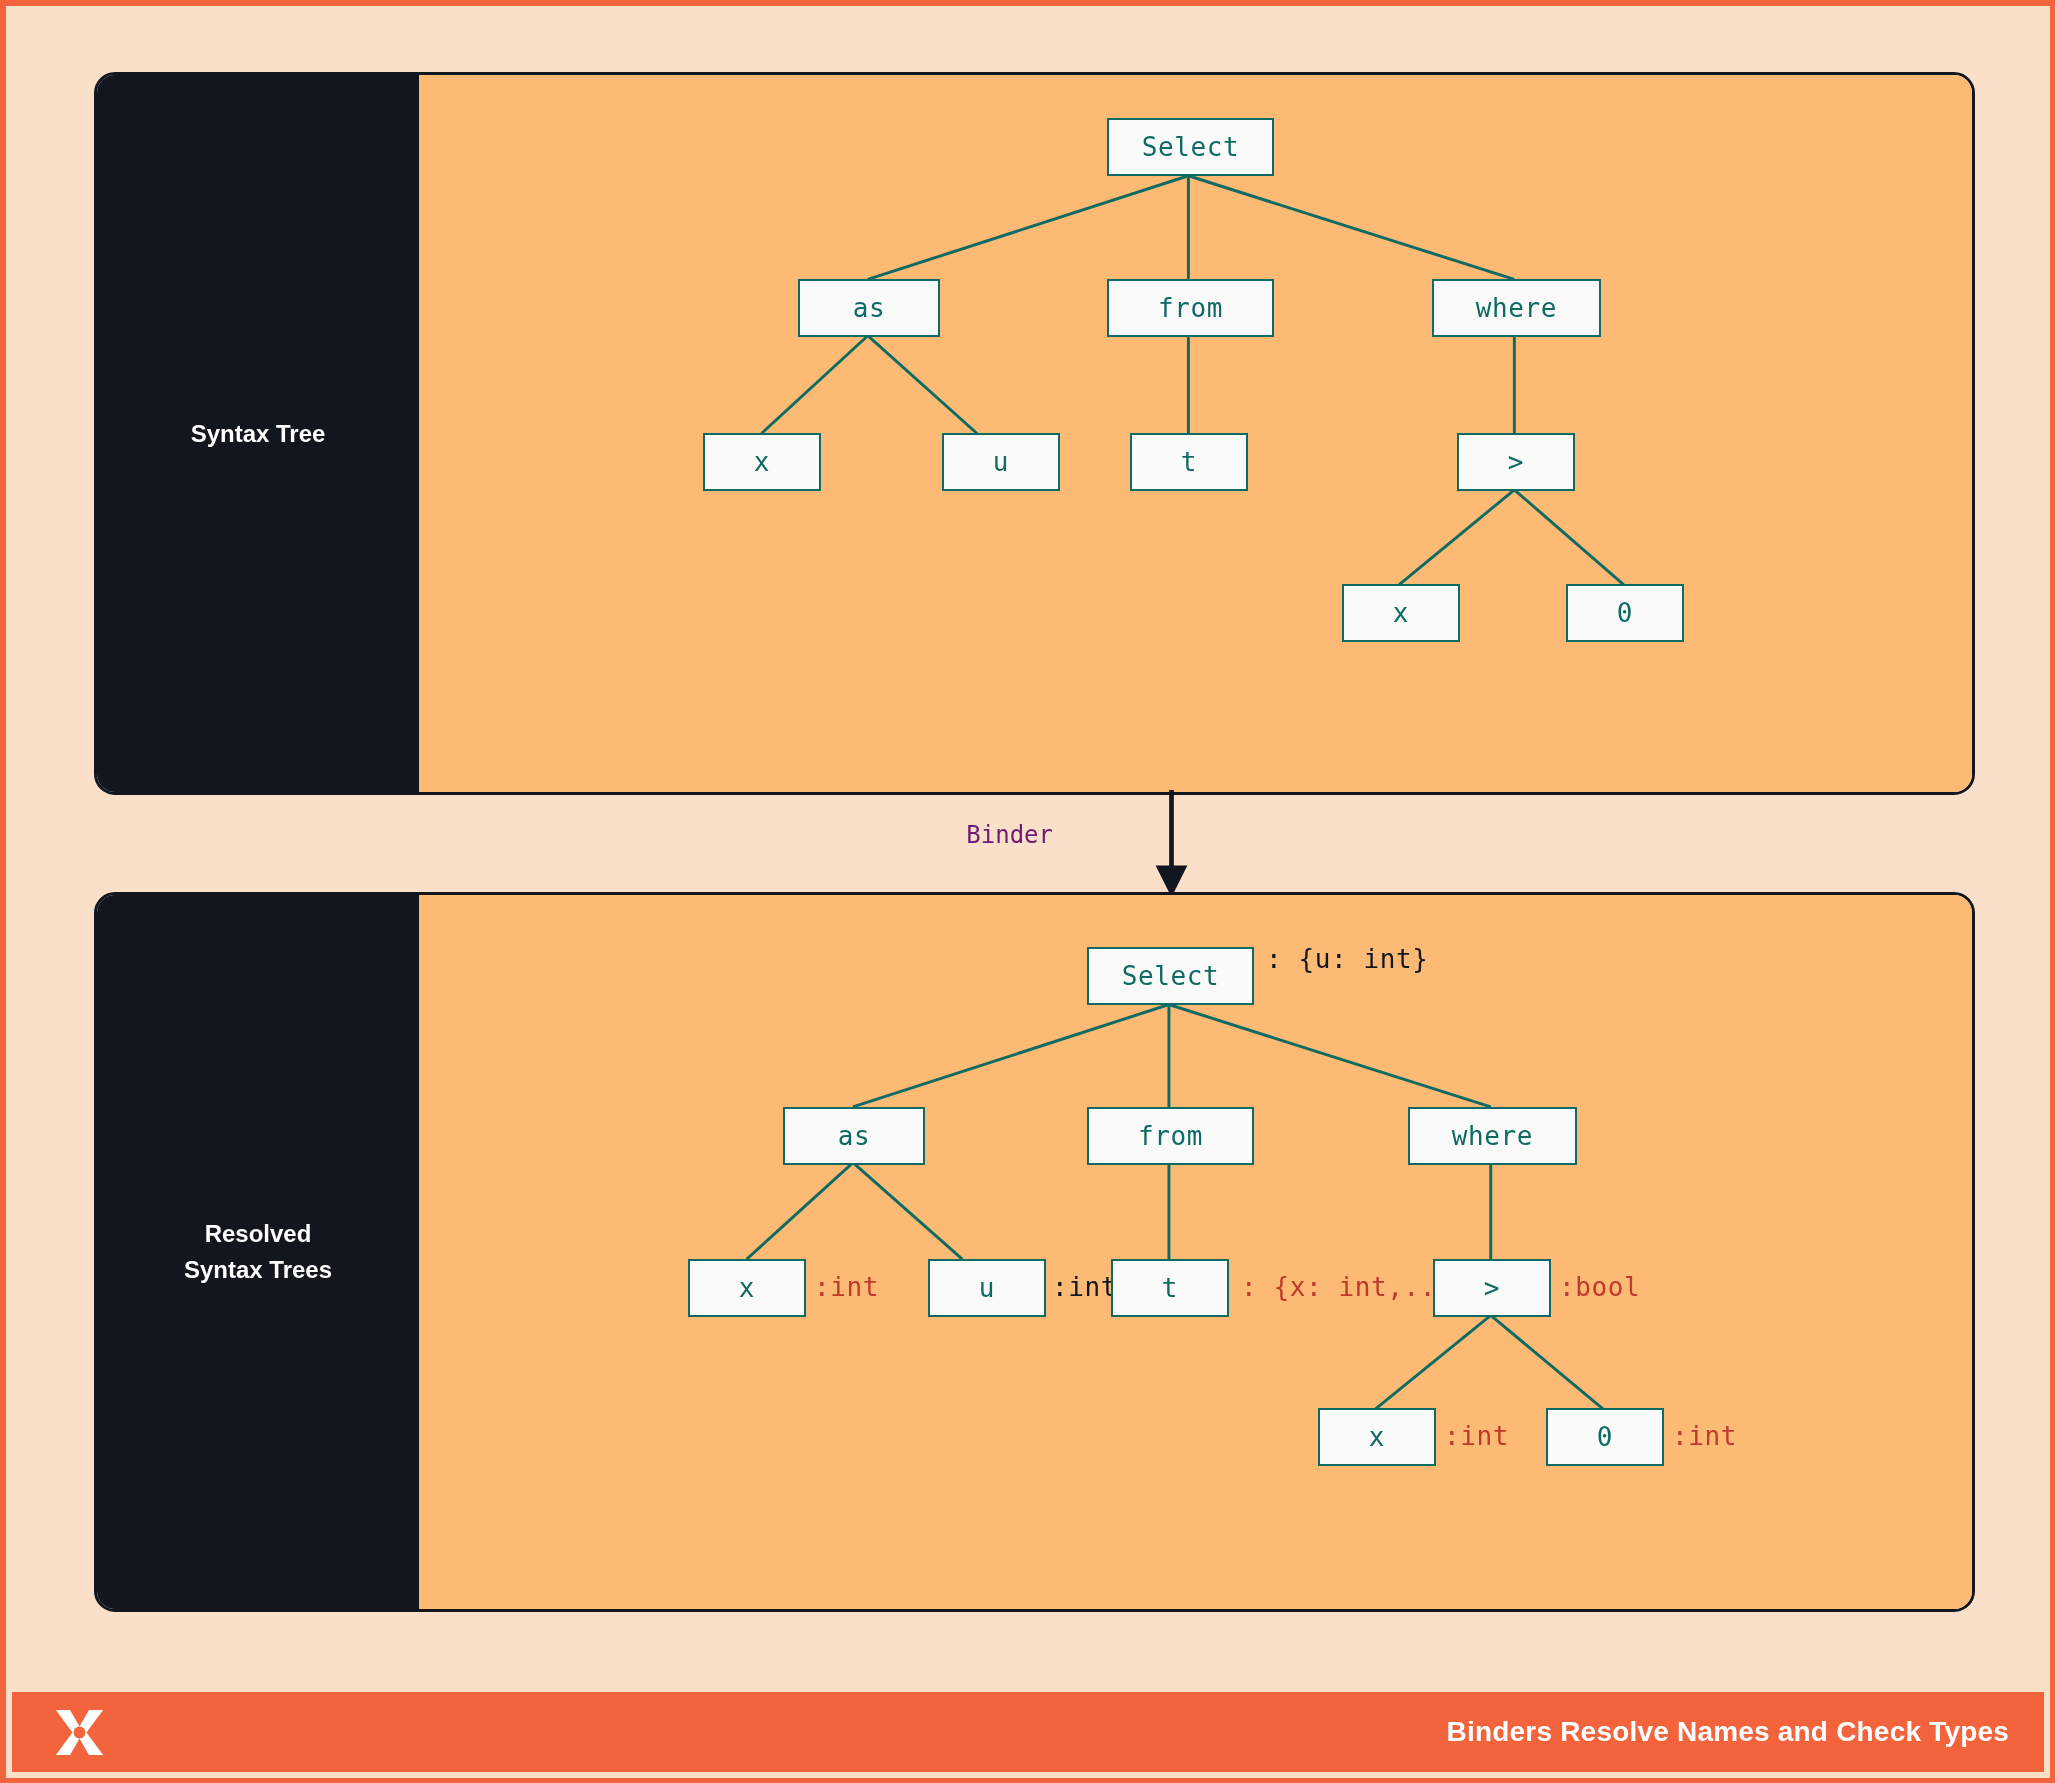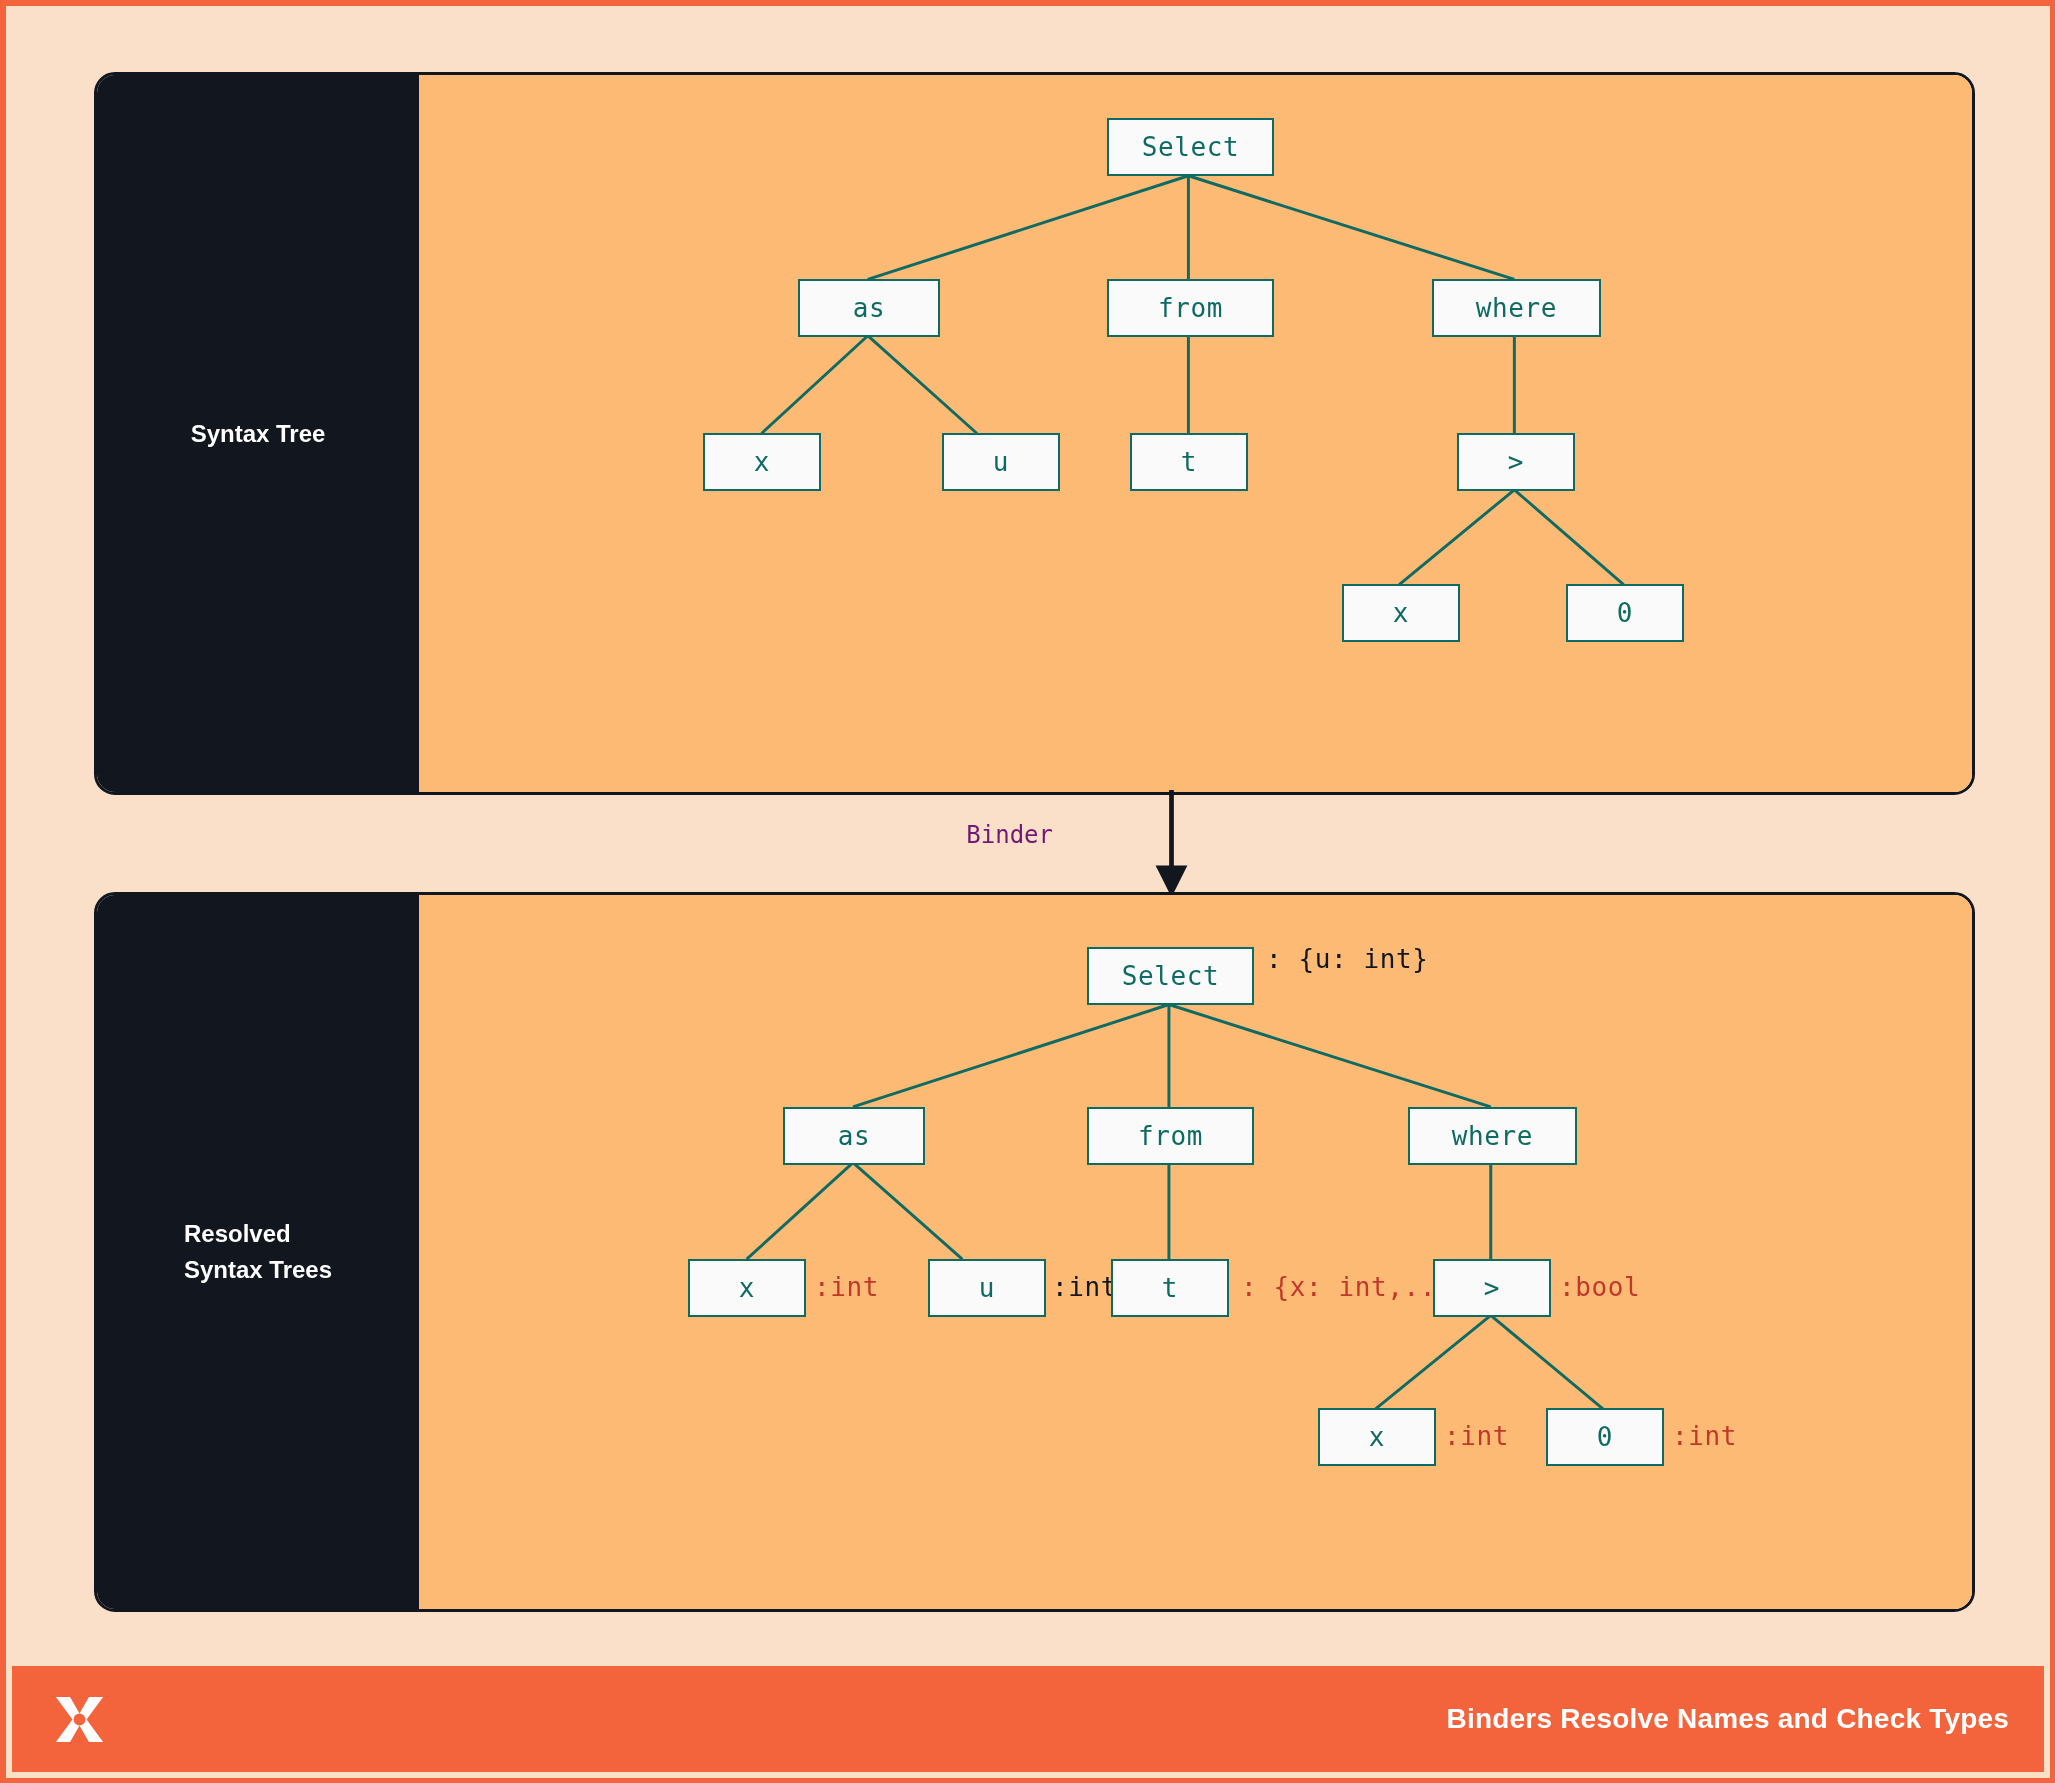--- a/index.html
+++ b/index.html
@@ -32,21 +32,21 @@
     border: 3.5px solid #11161f;
     box-sizing: border-box;
   }
   .panel-label {
     background: #11161f;
     color: #ffffff;
     flex: 0 0 322px;
     display: flex;
     align-items: center;
     justify-content: center;
-    text-align: left;
+    text-align: center;
     font-size: 24px;
     font-weight: bold;
     line-height: 1.5;
   }
   .panel-body {
     position: relative;
     flex: 1 1 auto;
     background: #fdba74;
   }
 
@@ -105,21 +105,21 @@
     color: #701a75;
     white-space: nowrap;
   }
 
   
   #footer {
     position: absolute;
     left: 6px;
     right: 6px;
     bottom: 6px;
-    height: 106px;
+    height: 80px;
     background: #f4643c;
     display: flex;
     align-items: center;
     justify-content: space-between;
     padding: 15px 35px;
     box-sizing: border-box;
   }
   #footer-text {
     color: #ffffff;
     font-size: 28px;

